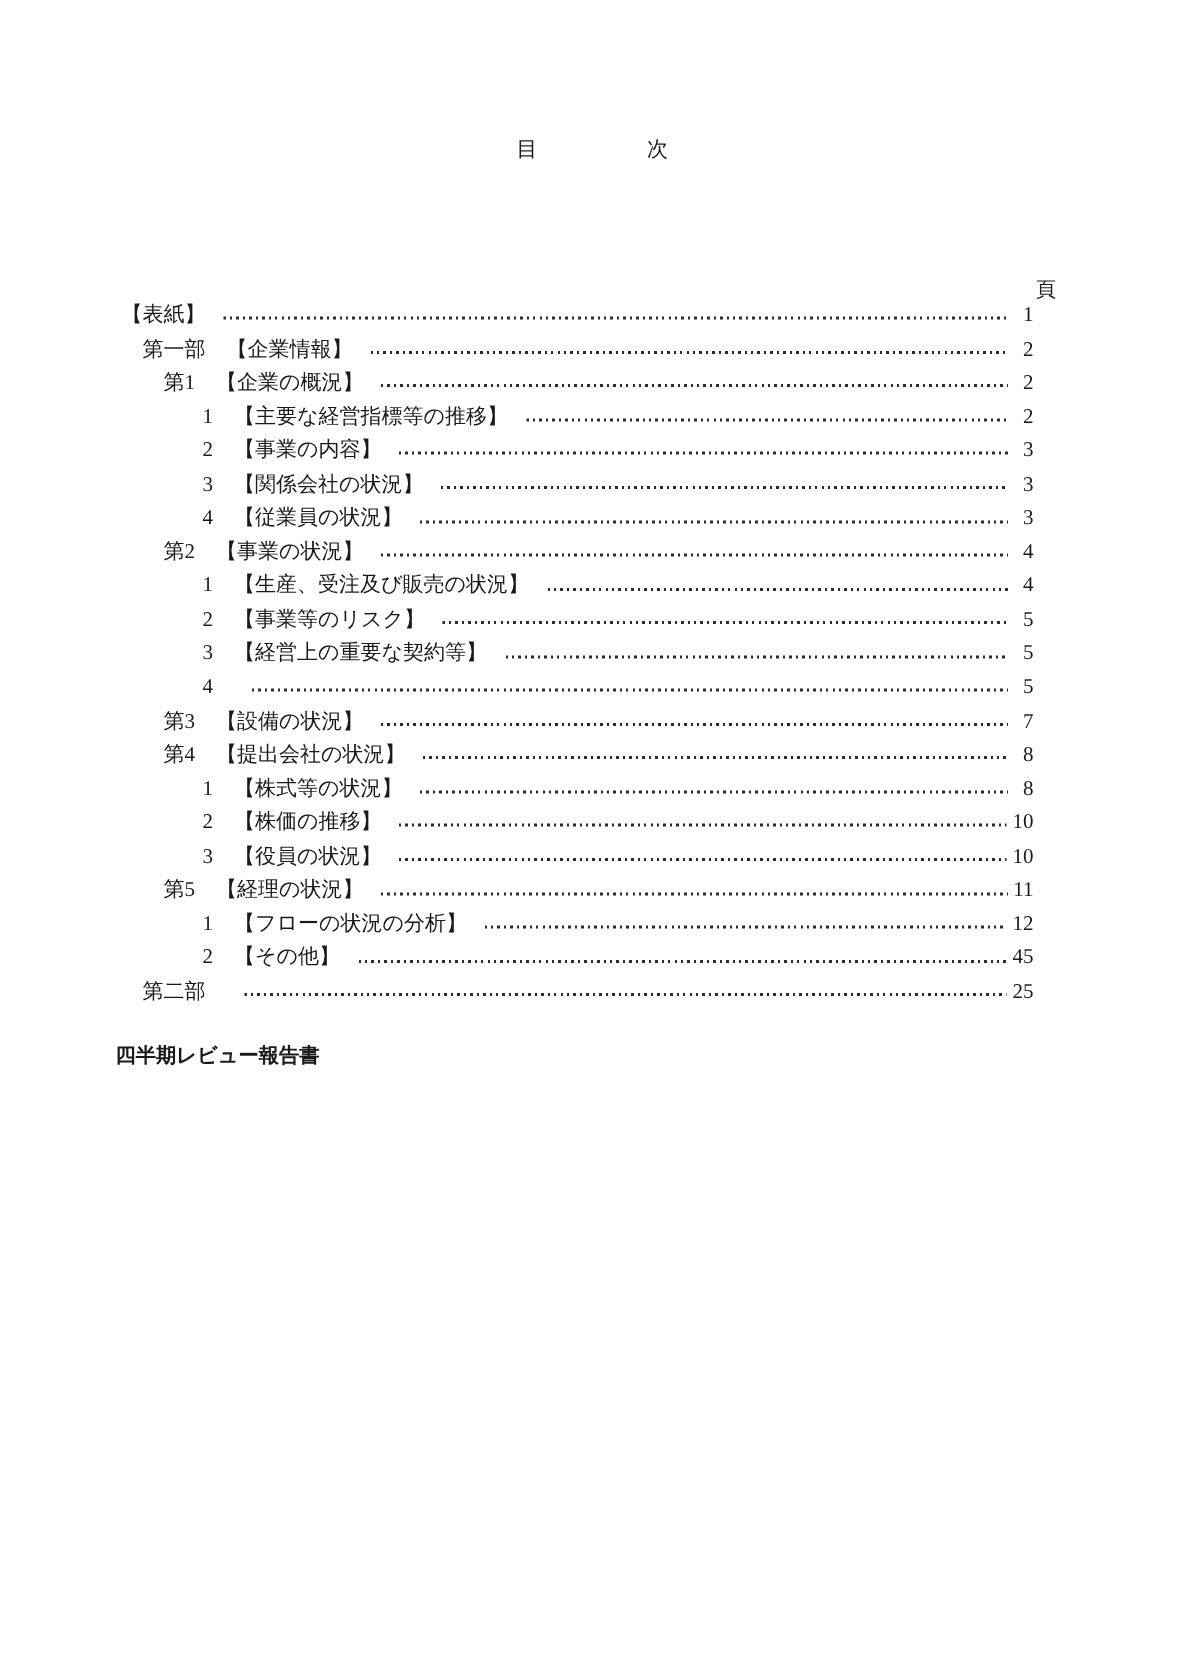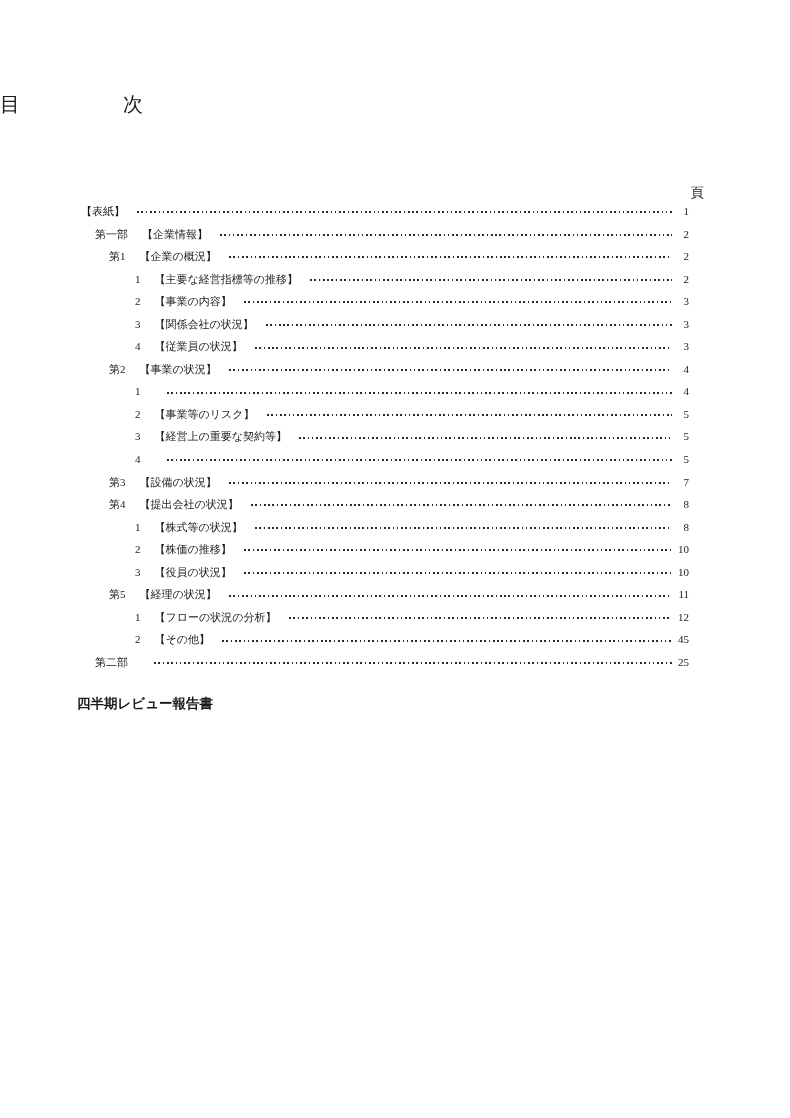--- a/index.html
+++ b/index.html
@@ -6,35 +6,36 @@
   body {
     width: 790px; height: 1118px;
     background: #ffffff;
     position: relative;
     font-family: "Liberation Serif", "DejaVu Serif", serif;
     color: #1a1a1a;
     overflow: hidden;
   }
   .doc-title {
     position: absolute; top: 91px; left: 0; width: 100%;
-    font-size: 20px; font-weight: 400; margin: 0;
+    text-align: center;
+    font-size: 14px; font-weight: 400; margin: 0;
     white-space: pre;
     letter-spacing: 0.5px;
   }
   .col-header {
     position: absolute; top: 184px; right: 86px;
     font-size: 13.5px; line-height: 17px;
   }
   .toc {
     position: absolute; left: 77px; top: 200px; width: 612px;
   }
   .toc-row {
     display: flex; align-items: center;
     height: 22.55px;
-    font-size: 11px; line-height: 22.55px;
+    font-size: 14px; line-height: 22.55px;
     white-space: pre;
   }
   .toc-row .num   { flex: 0 0 auto; margin-right: 14px; }
   .toc-row .title { flex: 0 0 auto; }
   .toc-row .leader {
     flex: 1 1 auto;
     height: 2px;
     margin: 2px 4px 0 12px;
     background-image: repeating-linear-gradient(to right, #2b2b2b 0 1.6px, transparent 1.6px 4.3px);
   }
@@ -101,20 +102,21 @@
     <span class="pageno">3</span>
   </div>
       <div class="toc-row level-2">
     <span class="num">第2</span>
     <span class="title">【事業の状況】</span>
     <span class="leader"></span>
     <span class="pageno">4</span>
   </div>
       <div class="toc-row level-3">
     <span class="num">1</span>
+    <span class="title">【生産、受注及び販売の状況】</span>
     <span class="leader"></span>
     <span class="pageno">4</span>
   </div>
       <div class="toc-row level-3">
     <span class="num">2</span>
     <span class="title">【事業等のリスク】</span>
     <span class="leader"></span>
     <span class="pageno">5</span>
   </div>
       <div class="toc-row level-3">

